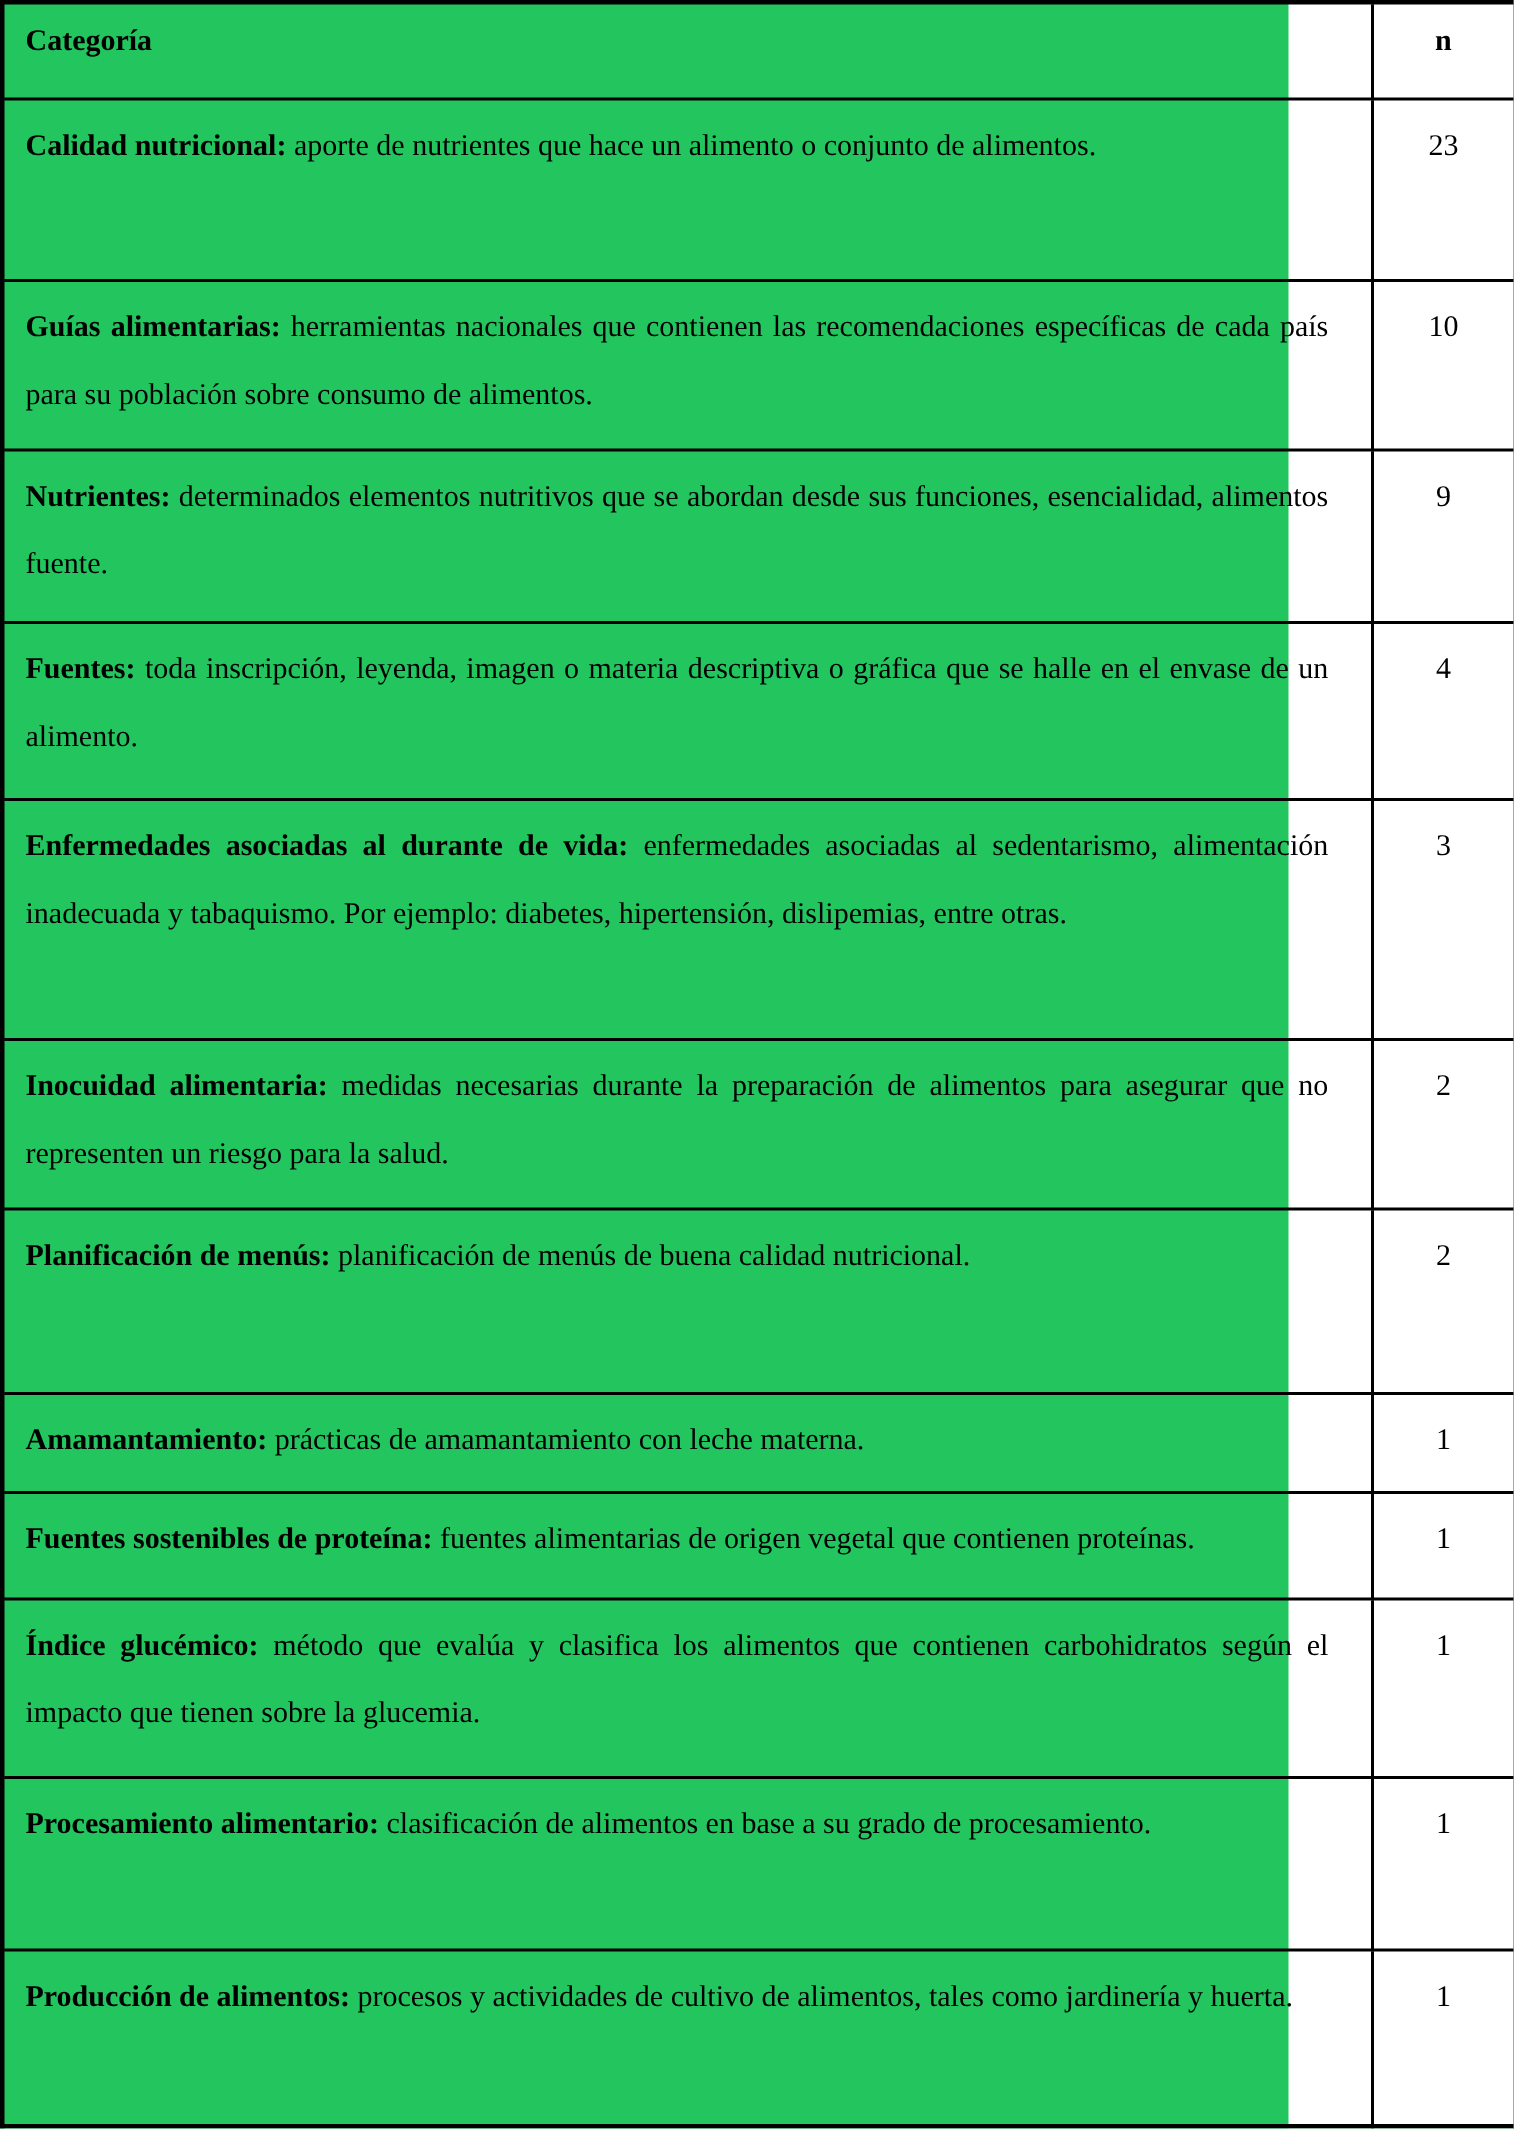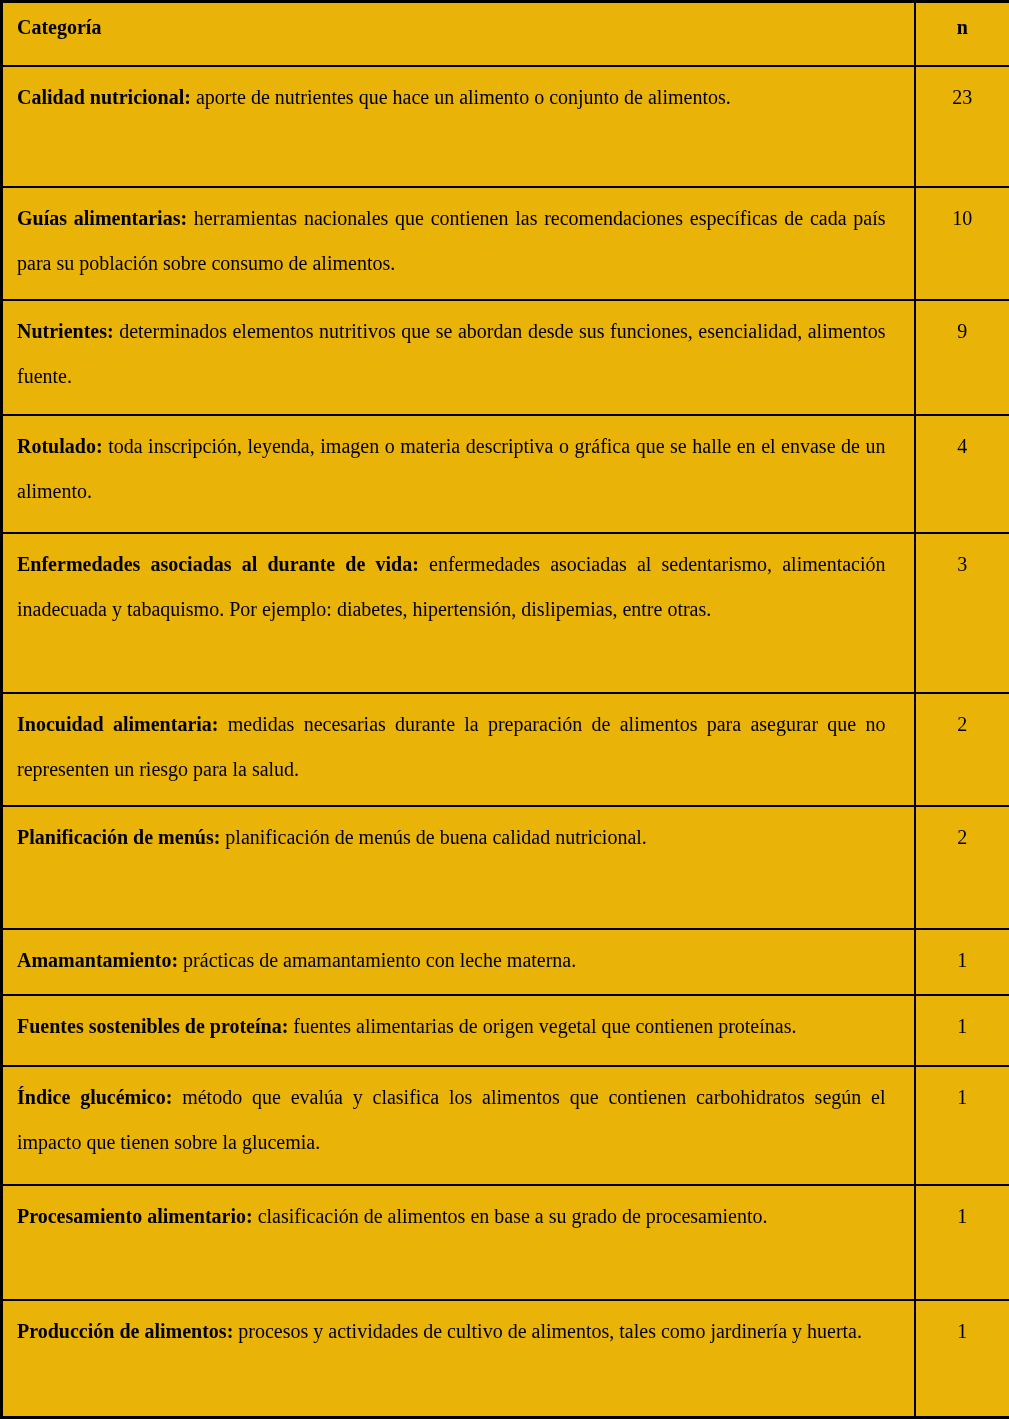--- a/index.html
+++ b/index.html
@@ -3,24 +3,24 @@
 <meta charset="utf-8">
 <style>
   html, body {
     margin: 0;
     padding: 0;
     background: #ffffff;
     color: #000000;
     font-family: "Liberation Serif", "DejaVu Serif", serif;
   }
   .page {
-    width: 1009px;
+    width: 859px;
     height: 1419px;
     box-sizing: border-box;
-    background: #eab308;
+    background: #22c55e;
   }
   table.cat-table {
     width: 1009px;
     height: 1419px;
     border-collapse: collapse;
     table-layout: fixed;
     border: 3px solid #000000;
   }
   .cat-table th,
   .cat-table td {
@@ -93,21 +93,21 @@
     <td class="cat-cell"><span class="term">Guías alimentarias:</span> <span>herramientas nacionales que contienen las recomendaciones específicas de cada país para su población sobre consumo de alimentos.</span></td>
     <td class="n-cell"><span>10</span></td>
   </tr>
 
   <tr>
     <td class="cat-cell"><span class="term">Nutrientes:</span> <span>determinados elementos nutritivos que se abordan desde sus funciones, esencialidad, alimentos fuente.</span></td>
     <td class="n-cell"><span>9</span></td>
   </tr>
 
   <tr>
-    <td class="cat-cell"><span class="term">Rotulado:</span> <span>toda inscripción, leyenda, imagen o materia descriptiva o gráfica que se halle en el envase de un alimento.</span></td>
+    <td class="cat-cell"><span class="term">Fuentes:</span> <span>toda inscripción, leyenda, imagen o materia descriptiva o gráfica que se halle en el envase de un alimento.</span></td>
     <td class="n-cell"><span>4</span></td>
   </tr>
 
   <tr>
     <td class="cat-cell"><span class="term">Enfermedades asociadas al durante de vida:</span> <span>enfermedades asociadas al sedentarismo, alimentación inadecuada y tabaquismo. Por ejemplo: diabetes, hipertensión, dislipemias, entre otras.</span></td>
     <td class="n-cell"><span>3</span></td>
   </tr>
 
 
   <tr>

